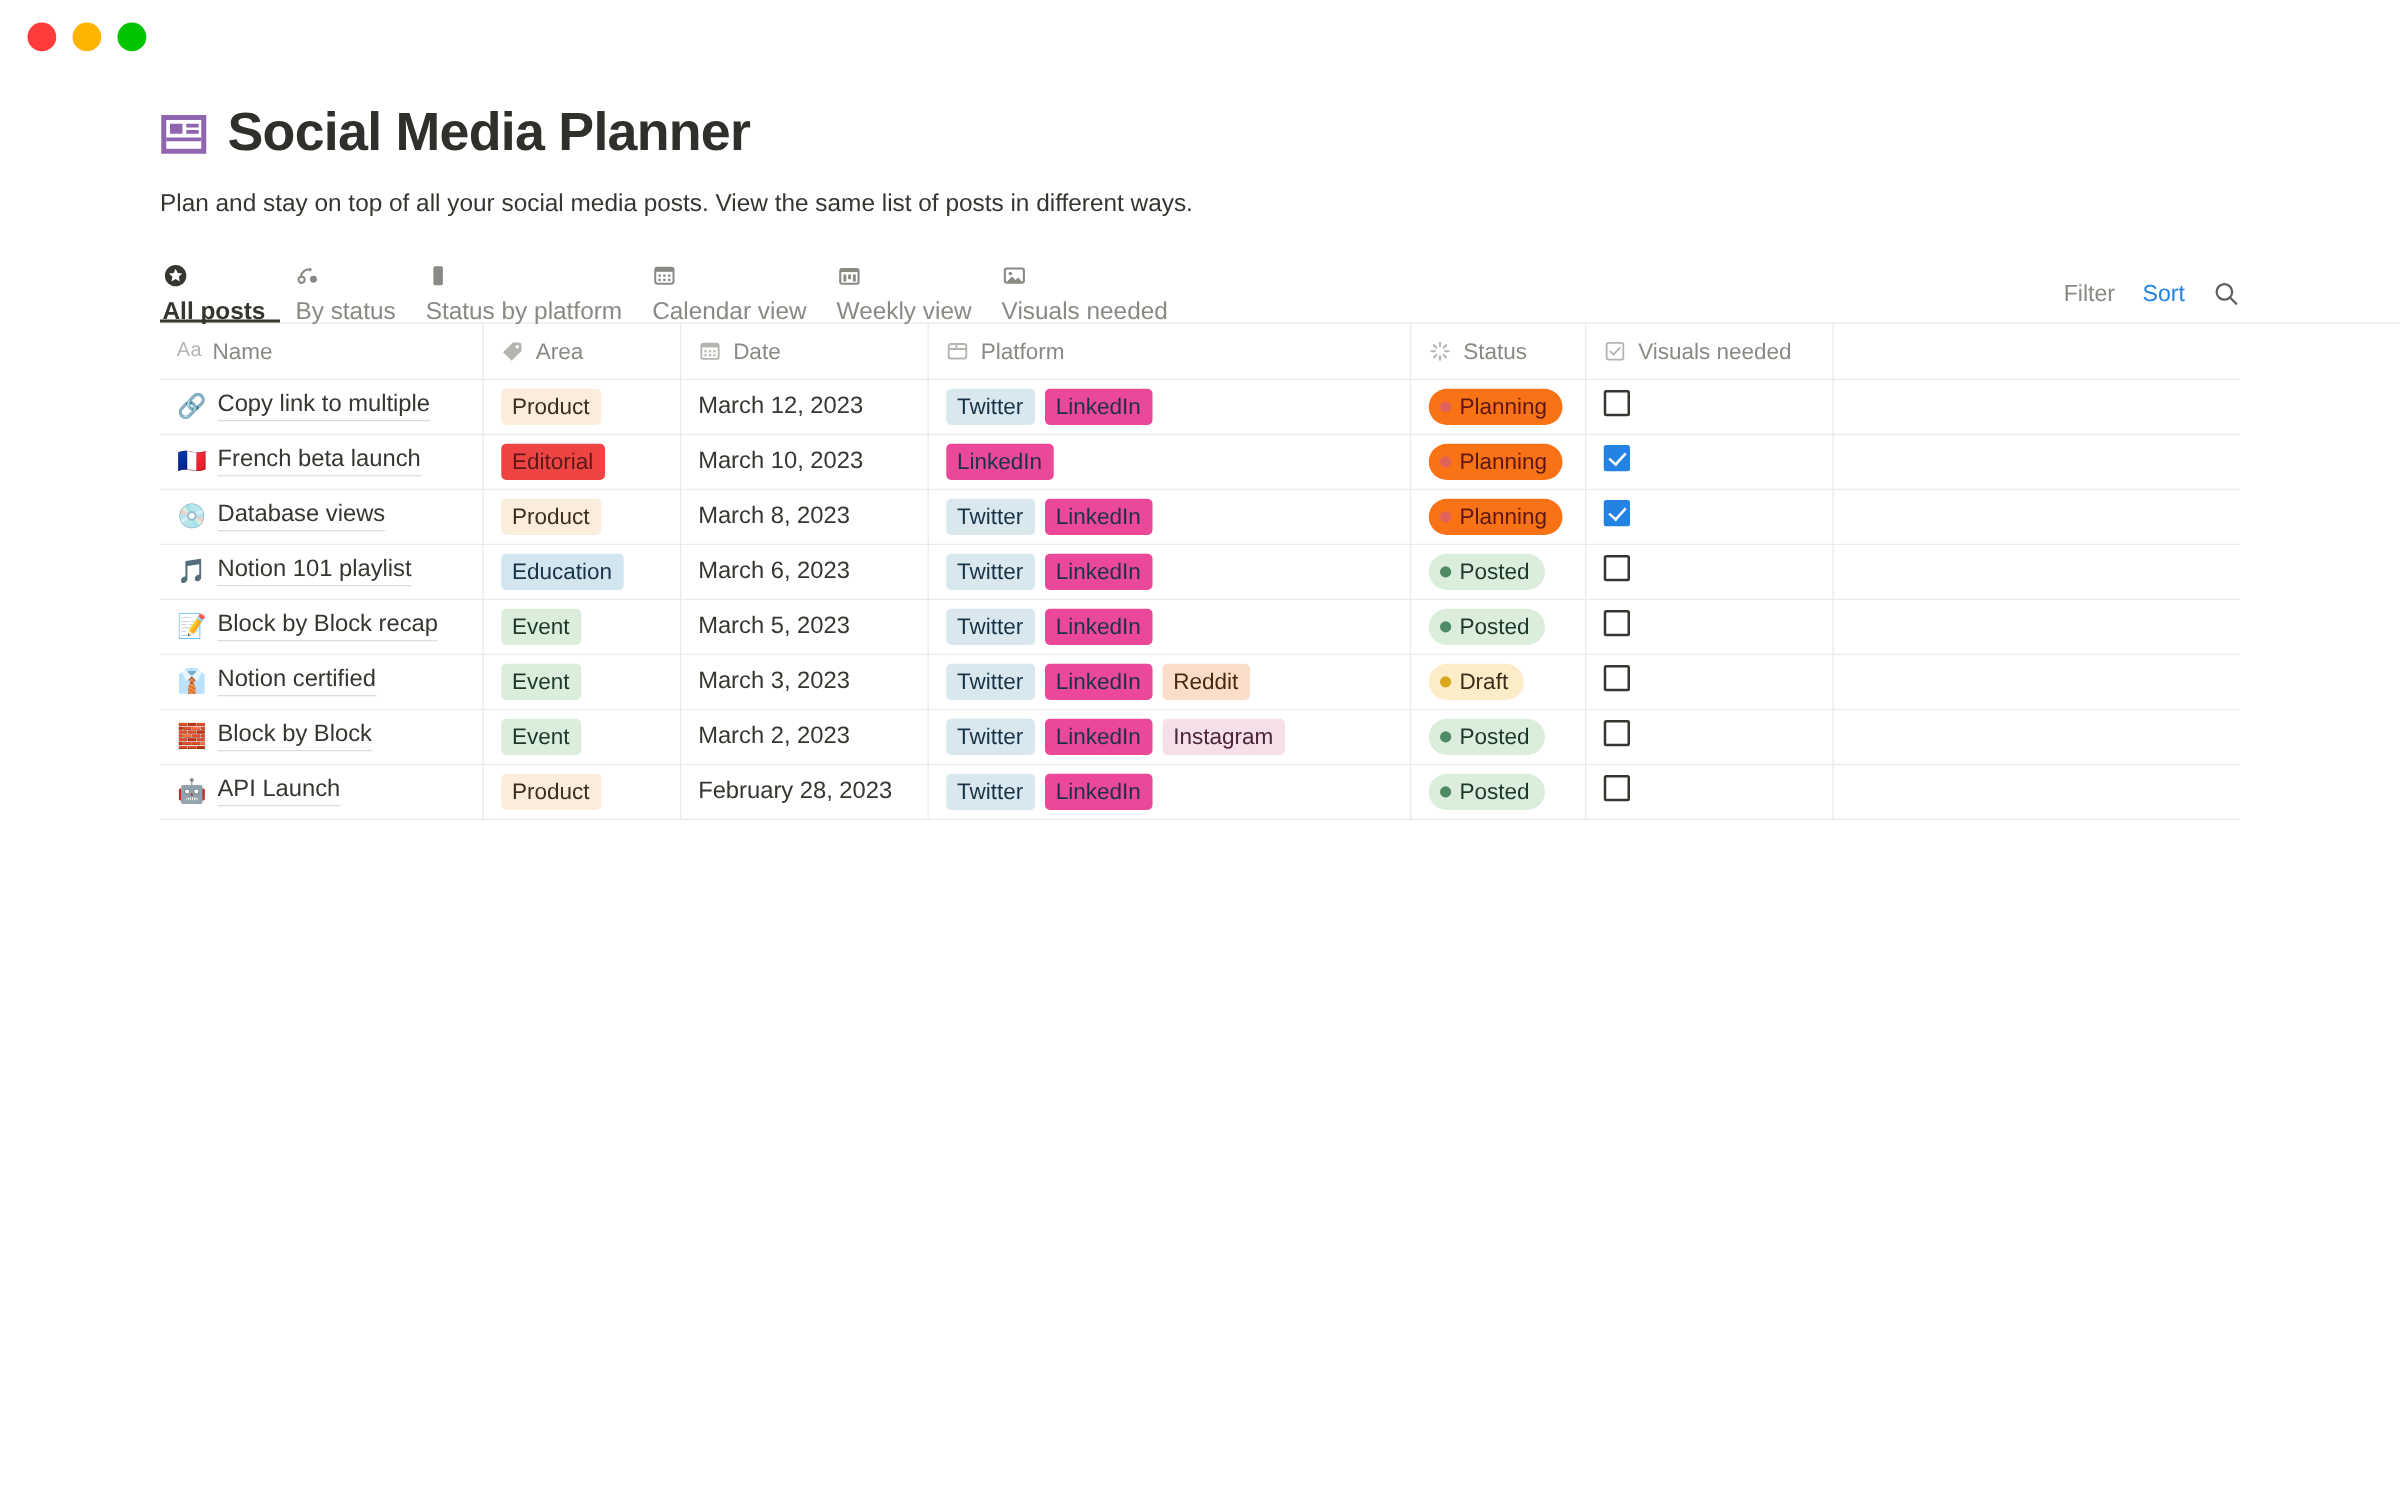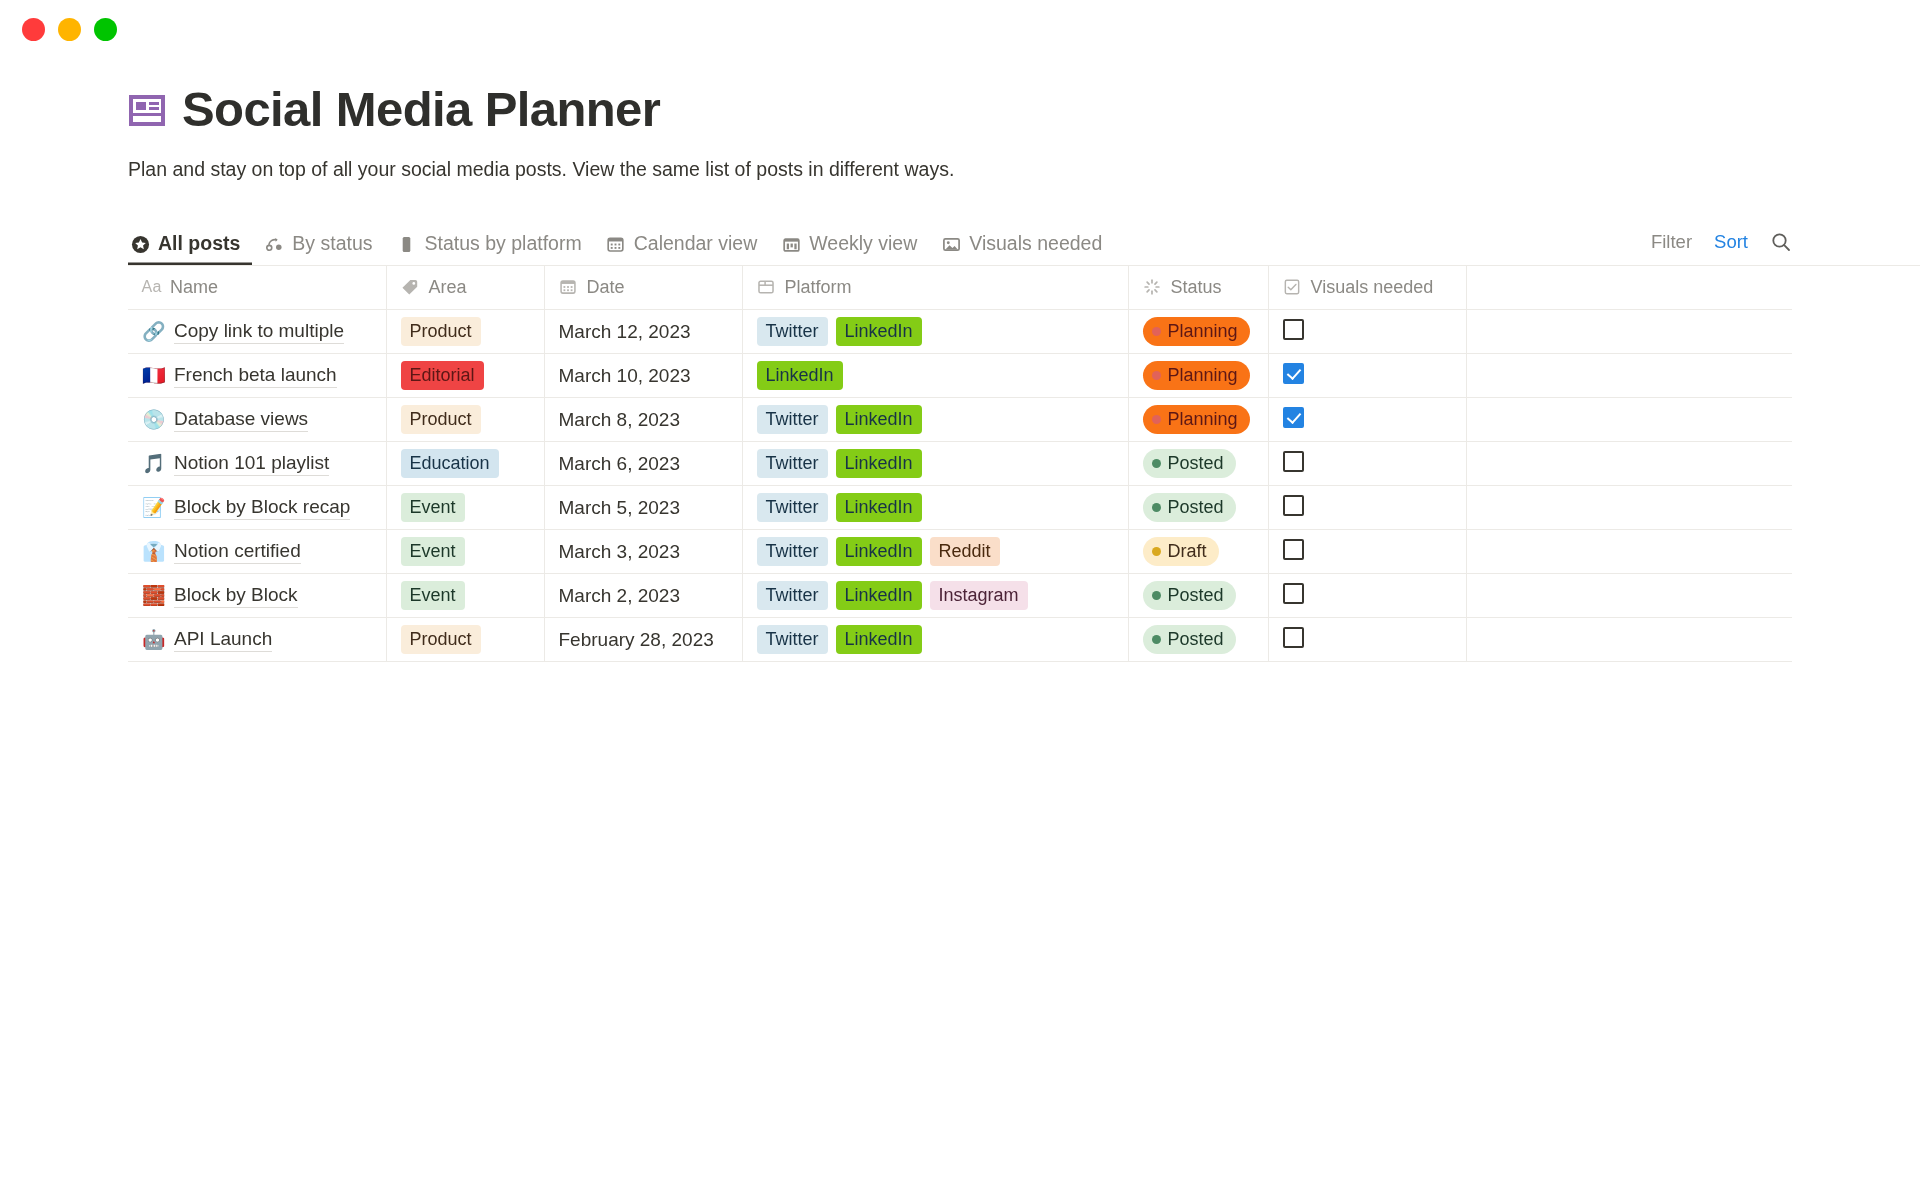--- a/index.html
+++ b/index.html
@@ -32,21 +32,21 @@
     align-items: center;
     gap: 16px;
     margin-top: 26px;
   }
   .title-icon {
     width: 38px; height: 38px;
     flex: 0 0 38px;
     position: relative;
   }
   .page-title {
-    font-size: 49px;
+    font-size: 43px;
     font-weight: bold;
     letter-spacing: -0.6px;
     color: #2f2f2c;
     line-height: 1.05;
   }
 
   .subtitle {
     margin-top: 20px;
     font-size: 19.5px;
     color: #37352f;
@@ -70,28 +70,29 @@
     display: flex;
     align-items: flex-end;
     justify-content: space-between;
     border-bottom: 1.5px solid #eceae6;
     padding-right: 128px;
     height: 48px;
   }
   .tabs { display: flex; align-items: flex-end; gap: 0; height: 48px; }
   .tab {
     display: flex;
-    align-items: flex-end;
+    align-items: flex-start;
     gap: 8px;
     font-size: 19.5px;
     color: #8b8984;
     height: 48px;
     padding: 0 12px 10px 12px;
     cursor: pointer;
     white-space: nowrap;
+    flex-direction: column;
   }
   .tab:first-child { padding-left: 2px; }
   .tab.active {
     color: #37352f;
     font-weight: 600;
     box-shadow: inset 0 -2.5px 0 0 #37352f;
   }
   .tab .ticon {
     width: 20px; height: 20px;
     flex: 0 0 20px;
@@ -159,21 +160,21 @@
     white-space: nowrap;
   }
   .pills { display: flex; align-items: center; gap: 8px; flex-wrap: nowrap; }
 
   
   .t-product   { background: #faeddb; color: #402c1b; }
   .t-editorial { background: #ef4444; color: #5d1715; }
   .t-education { background: #d3e5ef; color: #183347; }
   .t-event     { background: #dbeddb; color: #1c3829; }
   .t-twitter   { background: #d9e8ef; color: #183347; }
-  .t-linkedin  { background: #84cc16; color: #183347; }
+  .t-linkedin  { background: #ec4899; color: #183347; }
   .t-reddit    { background: #fadec9; color: #49290e; }
   .t-instagram { background: #f5e0e9; color: #4c2337; }
 
   .status {
     display: inline-flex;
     align-items: center;
     gap: 7px;
     border-radius: 999px;
     padding: 3px 12px 3px 9px;
     font-size: 18px;

